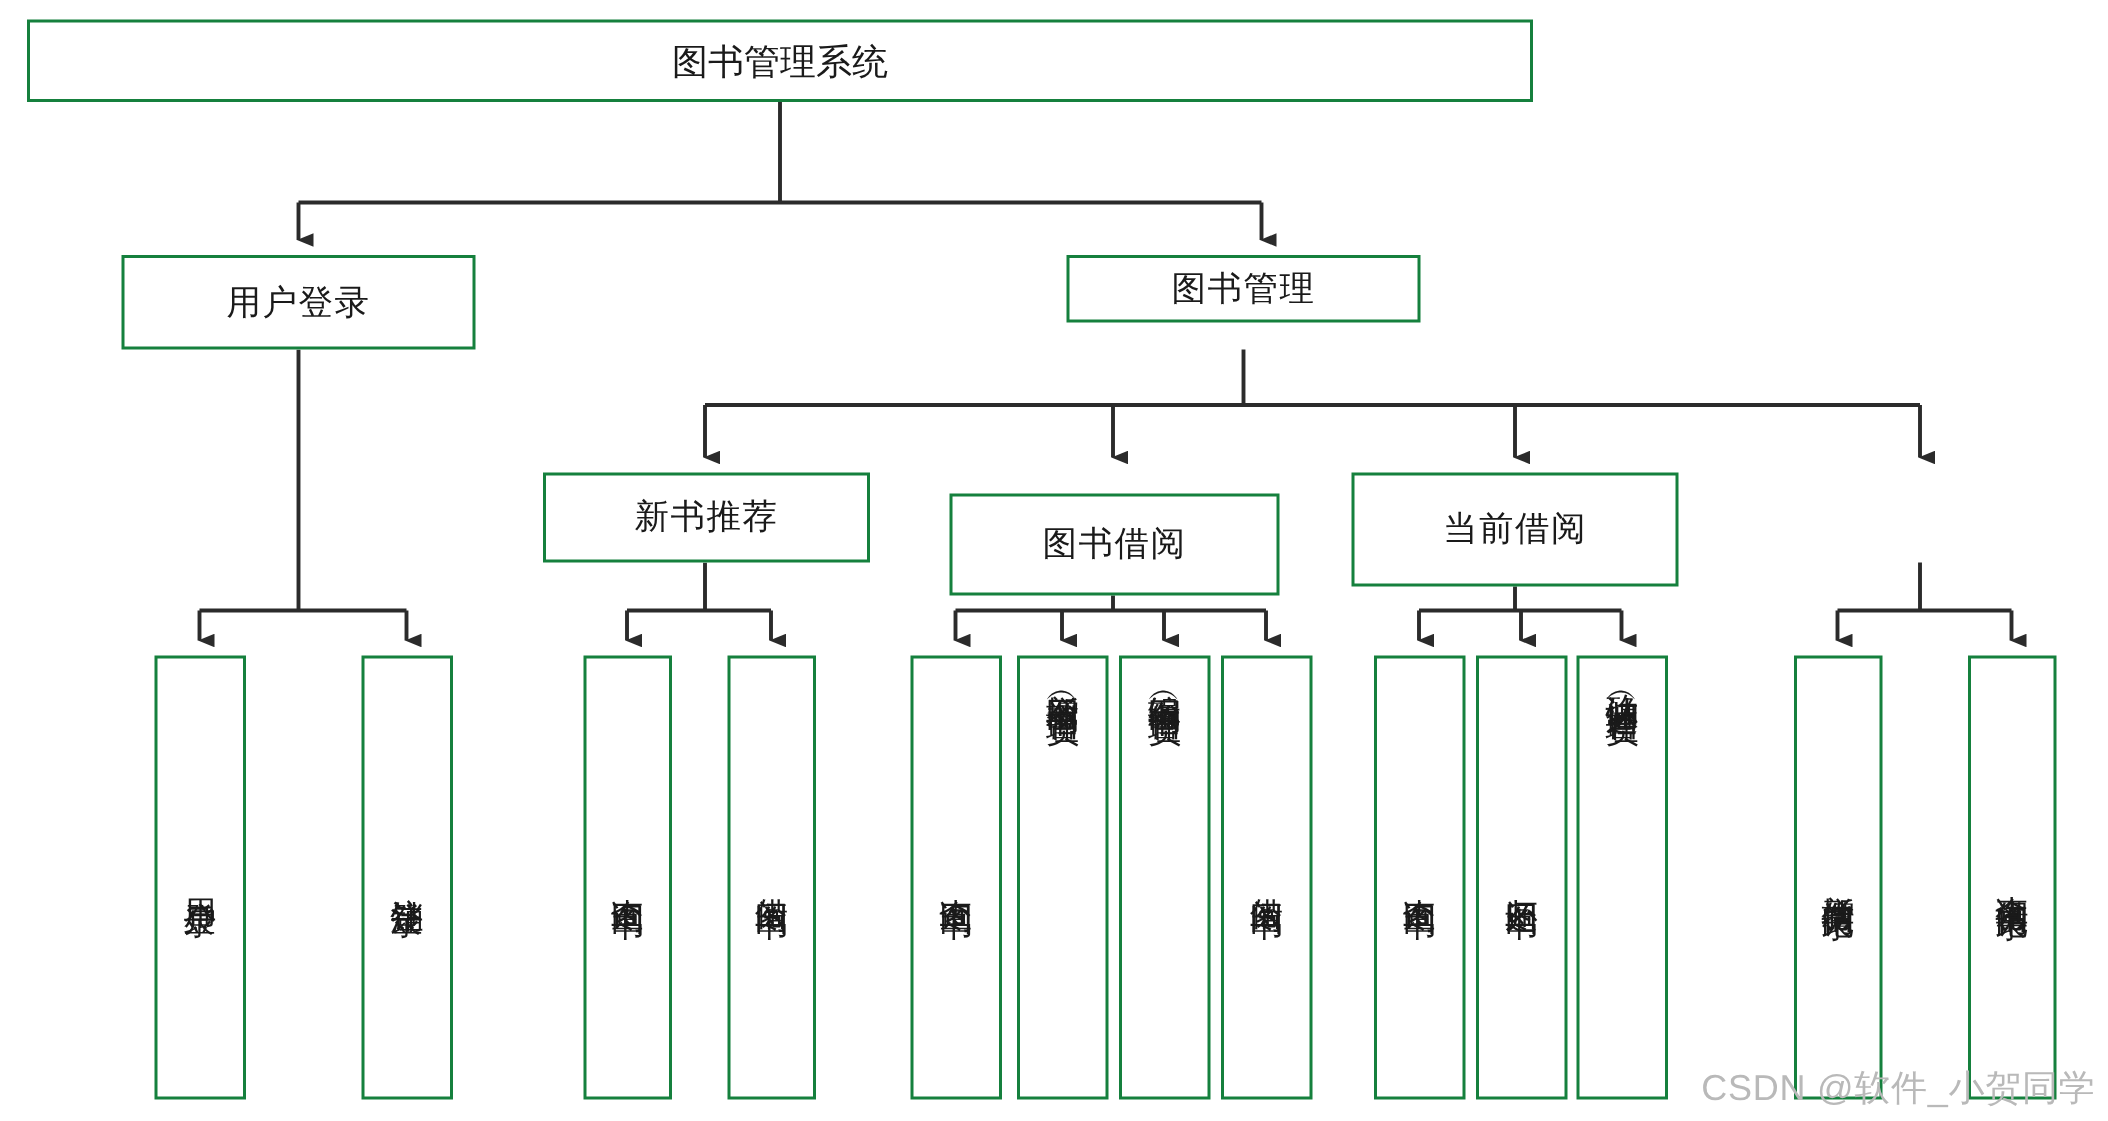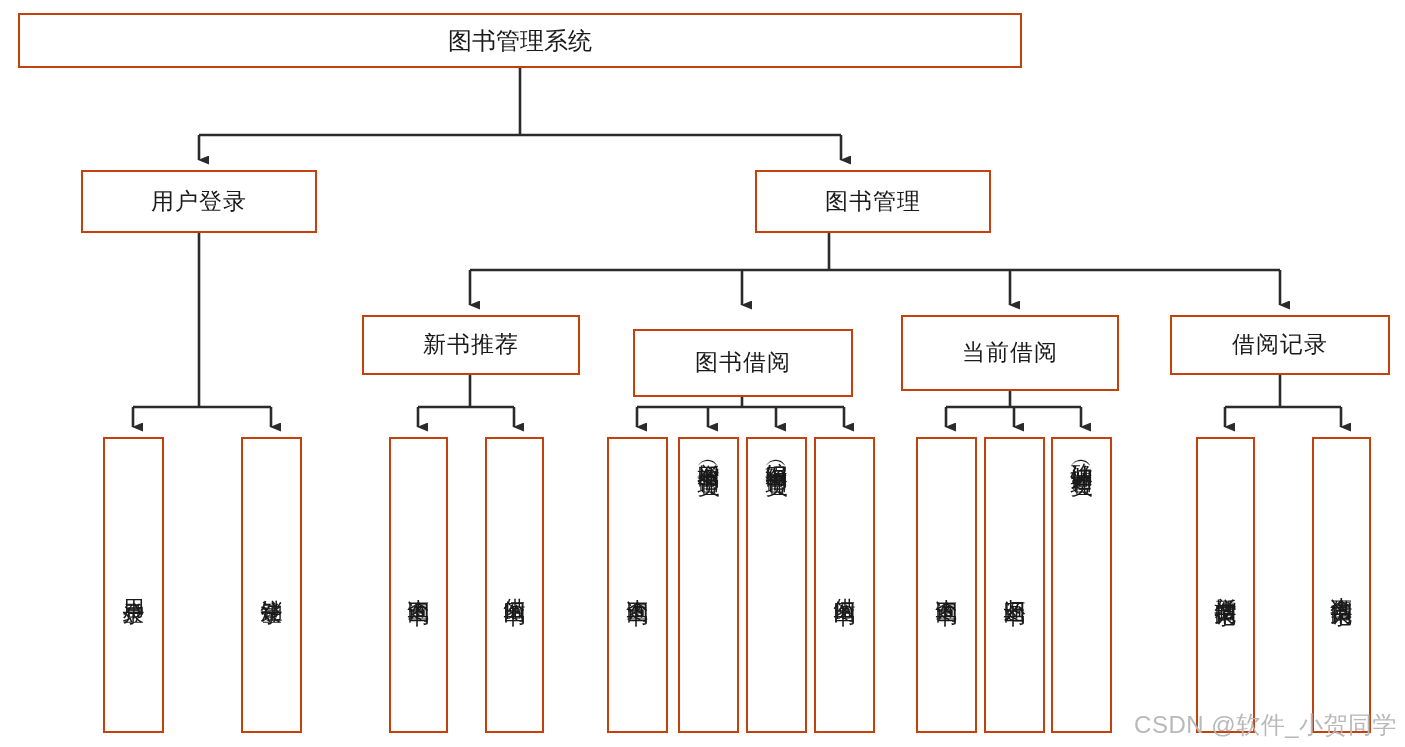--- a/index.html
+++ b/index.html
@@ -22,21 +22,21 @@
     left: 0;
     top: 0;
     width: 1405px;
     height: 747px;
     pointer-events: none;
   }
   .node {
     position: absolute;
     box-sizing: border-box;
     background: #ffffff;
-    border: 2px solid #c2410c;
+    border: 2px solid #15803d;
     display: flex;
     align-items: center;
     justify-content: center;
     color: #1a1a1a;
   }
   .node.horiz {
     font-size: 23px;
     letter-spacing: 1px;
     line-height: 1.2;
   }
@@ -133,35 +133,32 @@
     </g>
   </svg>
 
   <div class="node root" style="left:18px; top:13px; width:1004px; height:55px;">
     <span>图书管理系统</span>
   </div>
 
   <div class="node horiz" style="left:81px; top:170px; width:236px; height:63px;">
     <span>用户登录</span>
   </div>
-  <div class="node horiz" style="left:711px; top:170px; width:236px; height:63px;margin-left:44px;">
+  <div class="node horiz" style="left:711px; top:170px; width:236px; height:45px;">
     <span>图书管理</span>
   </div>
 
   <div class="node horiz" style="left:362px; top:315px; width:218px; height:60px;">
     <span>新书推荐</span>
   </div>
   <div class="node horiz" style="left:633px; top:329px; width:220px; height:68px;">
     <span>图书借阅</span>
   </div>
   <div class="node horiz" style="left:901px; top:315px; width:218px; height:76px;">
     <span>当前借阅</span>
-  </div>
-  <div class="node horiz" style="left:1170px; top:315px; width:220px; height:60px;">
-    <span>借阅记录</span>
   </div>
 
   <div class="node leaf" style="left:103px; top:437px; width:61px; height:296px;">
     <div class="leaf-inner">
       <span class="vtext">用户登录</span>
     </div>
   </div>
   <div class="node leaf" style="left:241px; top:437px; width:61px; height:296px;">
     <div class="leaf-inner">
       <span class="vtext">注销登录</span>

